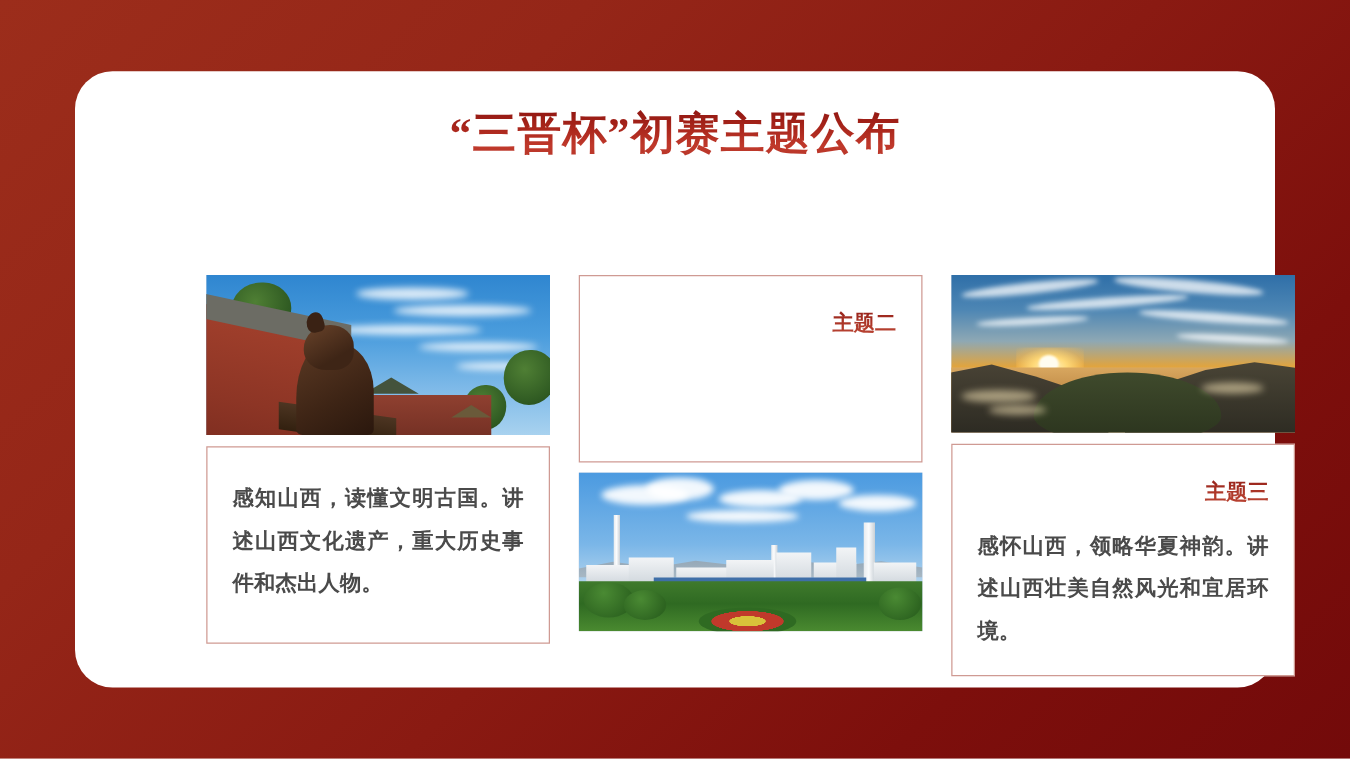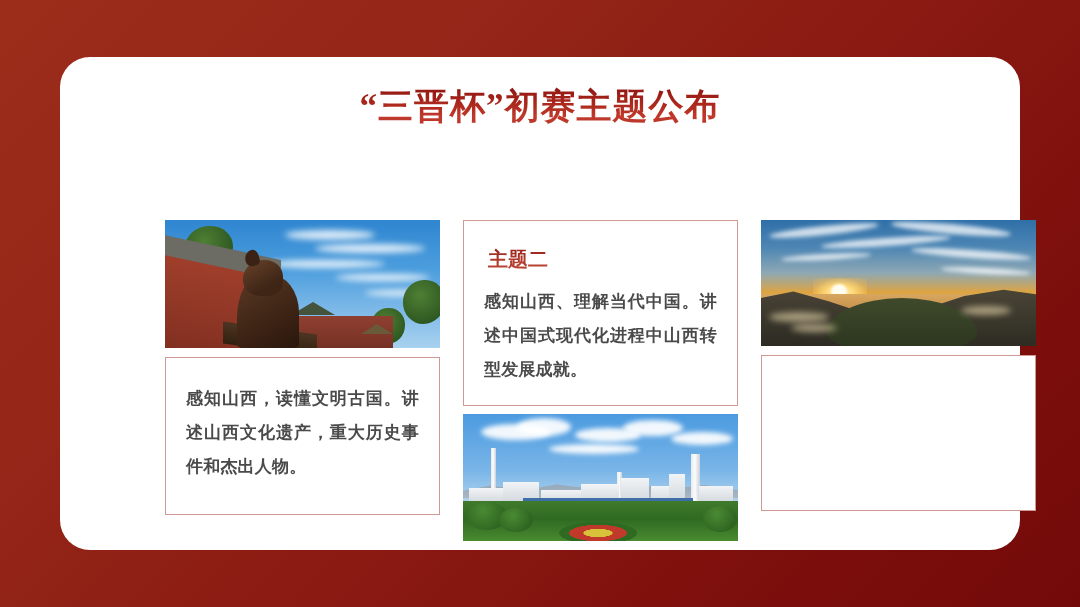--- a/index.html
+++ b/index.html
@@ -69,29 +69,30 @@
   .textbox {
     box-sizing: border-box;
     width: 275px;
     border: 1px solid #cf9a93;
     background: #ffffff;
     padding: 24px 20px 18px 20px;
   }
   .card-heading {
     font-family: "Liberation Serif", "DejaVu Serif", serif;
     font-weight: bold;
-    font-size: 20px;
+    font-size: 17px;
     line-height: 28px;
     letter-spacing: 0px;
     background: linear-gradient(180deg, #8e1a14 0%, #b03a2b 55%, #bf4a38 100%);
     -webkit-background-clip: text;
     background-clip: text;
     color: transparent;
     -webkit-text-fill-color: transparent;
     margin: 0 0 12px 4px;
+    text-align: right;
   }
   .card-body {
     font-family: "Liberation Sans", "DejaVu Sans", sans-serif;
     font-weight: bold;
     font-size: 17px;
     line-height: 34px;
     color: #4a4a4a;
     text-align: justify;
     text-justify: inter-character;
     margin: 0;
@@ -315,21 +316,20 @@
       <div class="textbox card-1-text">
         <div class="card-body">感知山西，读懂文明古国。讲述山西文化遗产，重大历史事件和杰出人物。</div>
       </div>
 
     </div>
 
     <div class="col" id="col-2">
 
       <div class="textbox card-2-text">
         <div class="card-heading">主题二</div>
-        <div class="card-body">感知山西、理解当代中国。讲述中国式现代化进程中山西转型发展成就。</div>
       </div>
 
       <div class="gap-8"></div>
 
       <div class="photo photo-2">
         <div class="sky-ind"></div>
         <div class="cloud-soft" style="left:18px; top:10px; width:70px; height:16px;"></div>
         <div class="cloud-soft" style="left:54px; top:4px; width:54px; height:18px;"></div>
         <div class="cloud-soft" style="left:112px; top:14px; width:66px; height:14px;"></div>
         <div class="cloud-soft" style="left:160px; top:6px; width:60px; height:16px;"></div>
@@ -374,18 +374,20 @@
         <div class="ridge-right"></div>
         <div class="river-island"></div>
         <div class="river-shine" style="left:8px; top:92px; width:60px; height:10px;"></div>
         <div class="river-shine" style="left:30px; top:104px; width:46px; height:8px;"></div>
         <div class="river-shine" style="left:200px; top:86px; width:50px; height:9px;"></div>
       </div>
 
       <div class="gap-9"></div>
 
       <div class="textbox card-3-text">
+        <div class="card-heading">主题三</div>
+        <div class="card-body">感怀山西，领略华夏神韵。讲述山西壮美自然风光和宜居环境。</div>
       </div>
 
     </div>
 
   </div>
 </div>
 
 </body></html>

